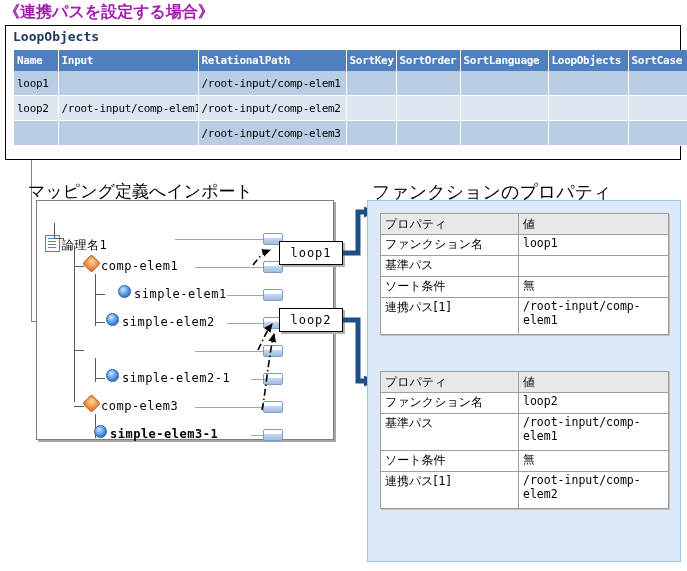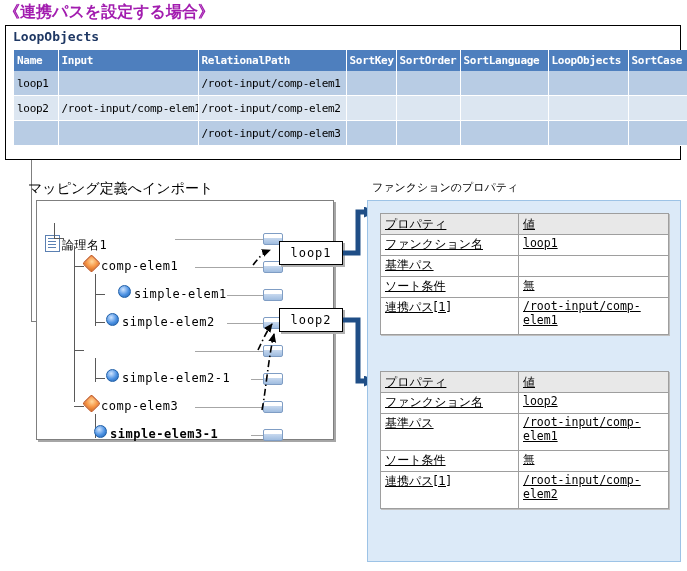--- a/index.html
+++ b/index.html
@@ -50,23 +50,23 @@
   
   #tree-feed-line{left:31px;top:160px;width:1px;height:162px;background:#7f7f7f;}
   #tree-feed-line-h{left:31px;top:321px;width:14px;height:1px;background:#7f7f7f;}
   #tree-feed-arrow{
     left:44px;top:315px;width:0;height:0;
     border-top:6px solid transparent;border-bottom:6px solid transparent;
     border-left:11px solid #000000;
   }
 
   
-  #tree-label{left:28px;top:180px;font-size:14px;color:#000;
+  #tree-label{left:28px;top:180px;font-size:17px;color:#000;
     font-family:"DejaVu Sans","Liberation Sans",sans-serif;text-align:center;}
-  #props-label{left:372px;top:180px;font-size:11px;color:#000;
+  #props-label{left:372px;top:180px;font-size:18px;color:#000;
     font-family:"DejaVu Sans","Liberation Sans",sans-serif;}
 
   
   #tree-panel{
     left:36px;top:200px;width:298px;height:240px;
     border:1px solid #7f7f7f;background:#fff;box-sizing:border-box;
     box-shadow:2px 2px 0 #a6a6a6;
   }
   .tree-row{position:absolute;left:0;height:20px;white-space:nowrap;}
   .tree-text{
@@ -117,21 +117,21 @@
   #map-svg{left:0;top:0;width:687px;height:571px;pointer-events:none;}
 
   
   #props-panel{
     left:367px;top:200px;width:314px;height:362px;
     background:#dceaf8;border:1px solid #9dc3e6;box-sizing:border-box;
   }
   .prop-table{
     position:absolute;border-collapse:collapse;background:#a3a3a3;
     font-family:"DejaVu Sans","Liberation Sans",sans-serif;font-size:12px;
-    table-layout:fixed;box-shadow:1px 1px 0 #bfbfbf;text-decoration:underline;
+    table-layout:fixed;box-shadow:1px 1px 0 #bfbfbf;
   }
   .prop-table th{
     background:#e8e8e8;border:1px solid #9e9e9e;font-weight:normal;text-align:left;
     padding:1px 4px;height:18px;color:#000;
   }
   .prop-table td{
     background:#fff;border:1px solid #9e9e9e;padding:1px 4px;height:18px;
     color:#000;vertical-align:top;
   }
   .prop-table td.val{

